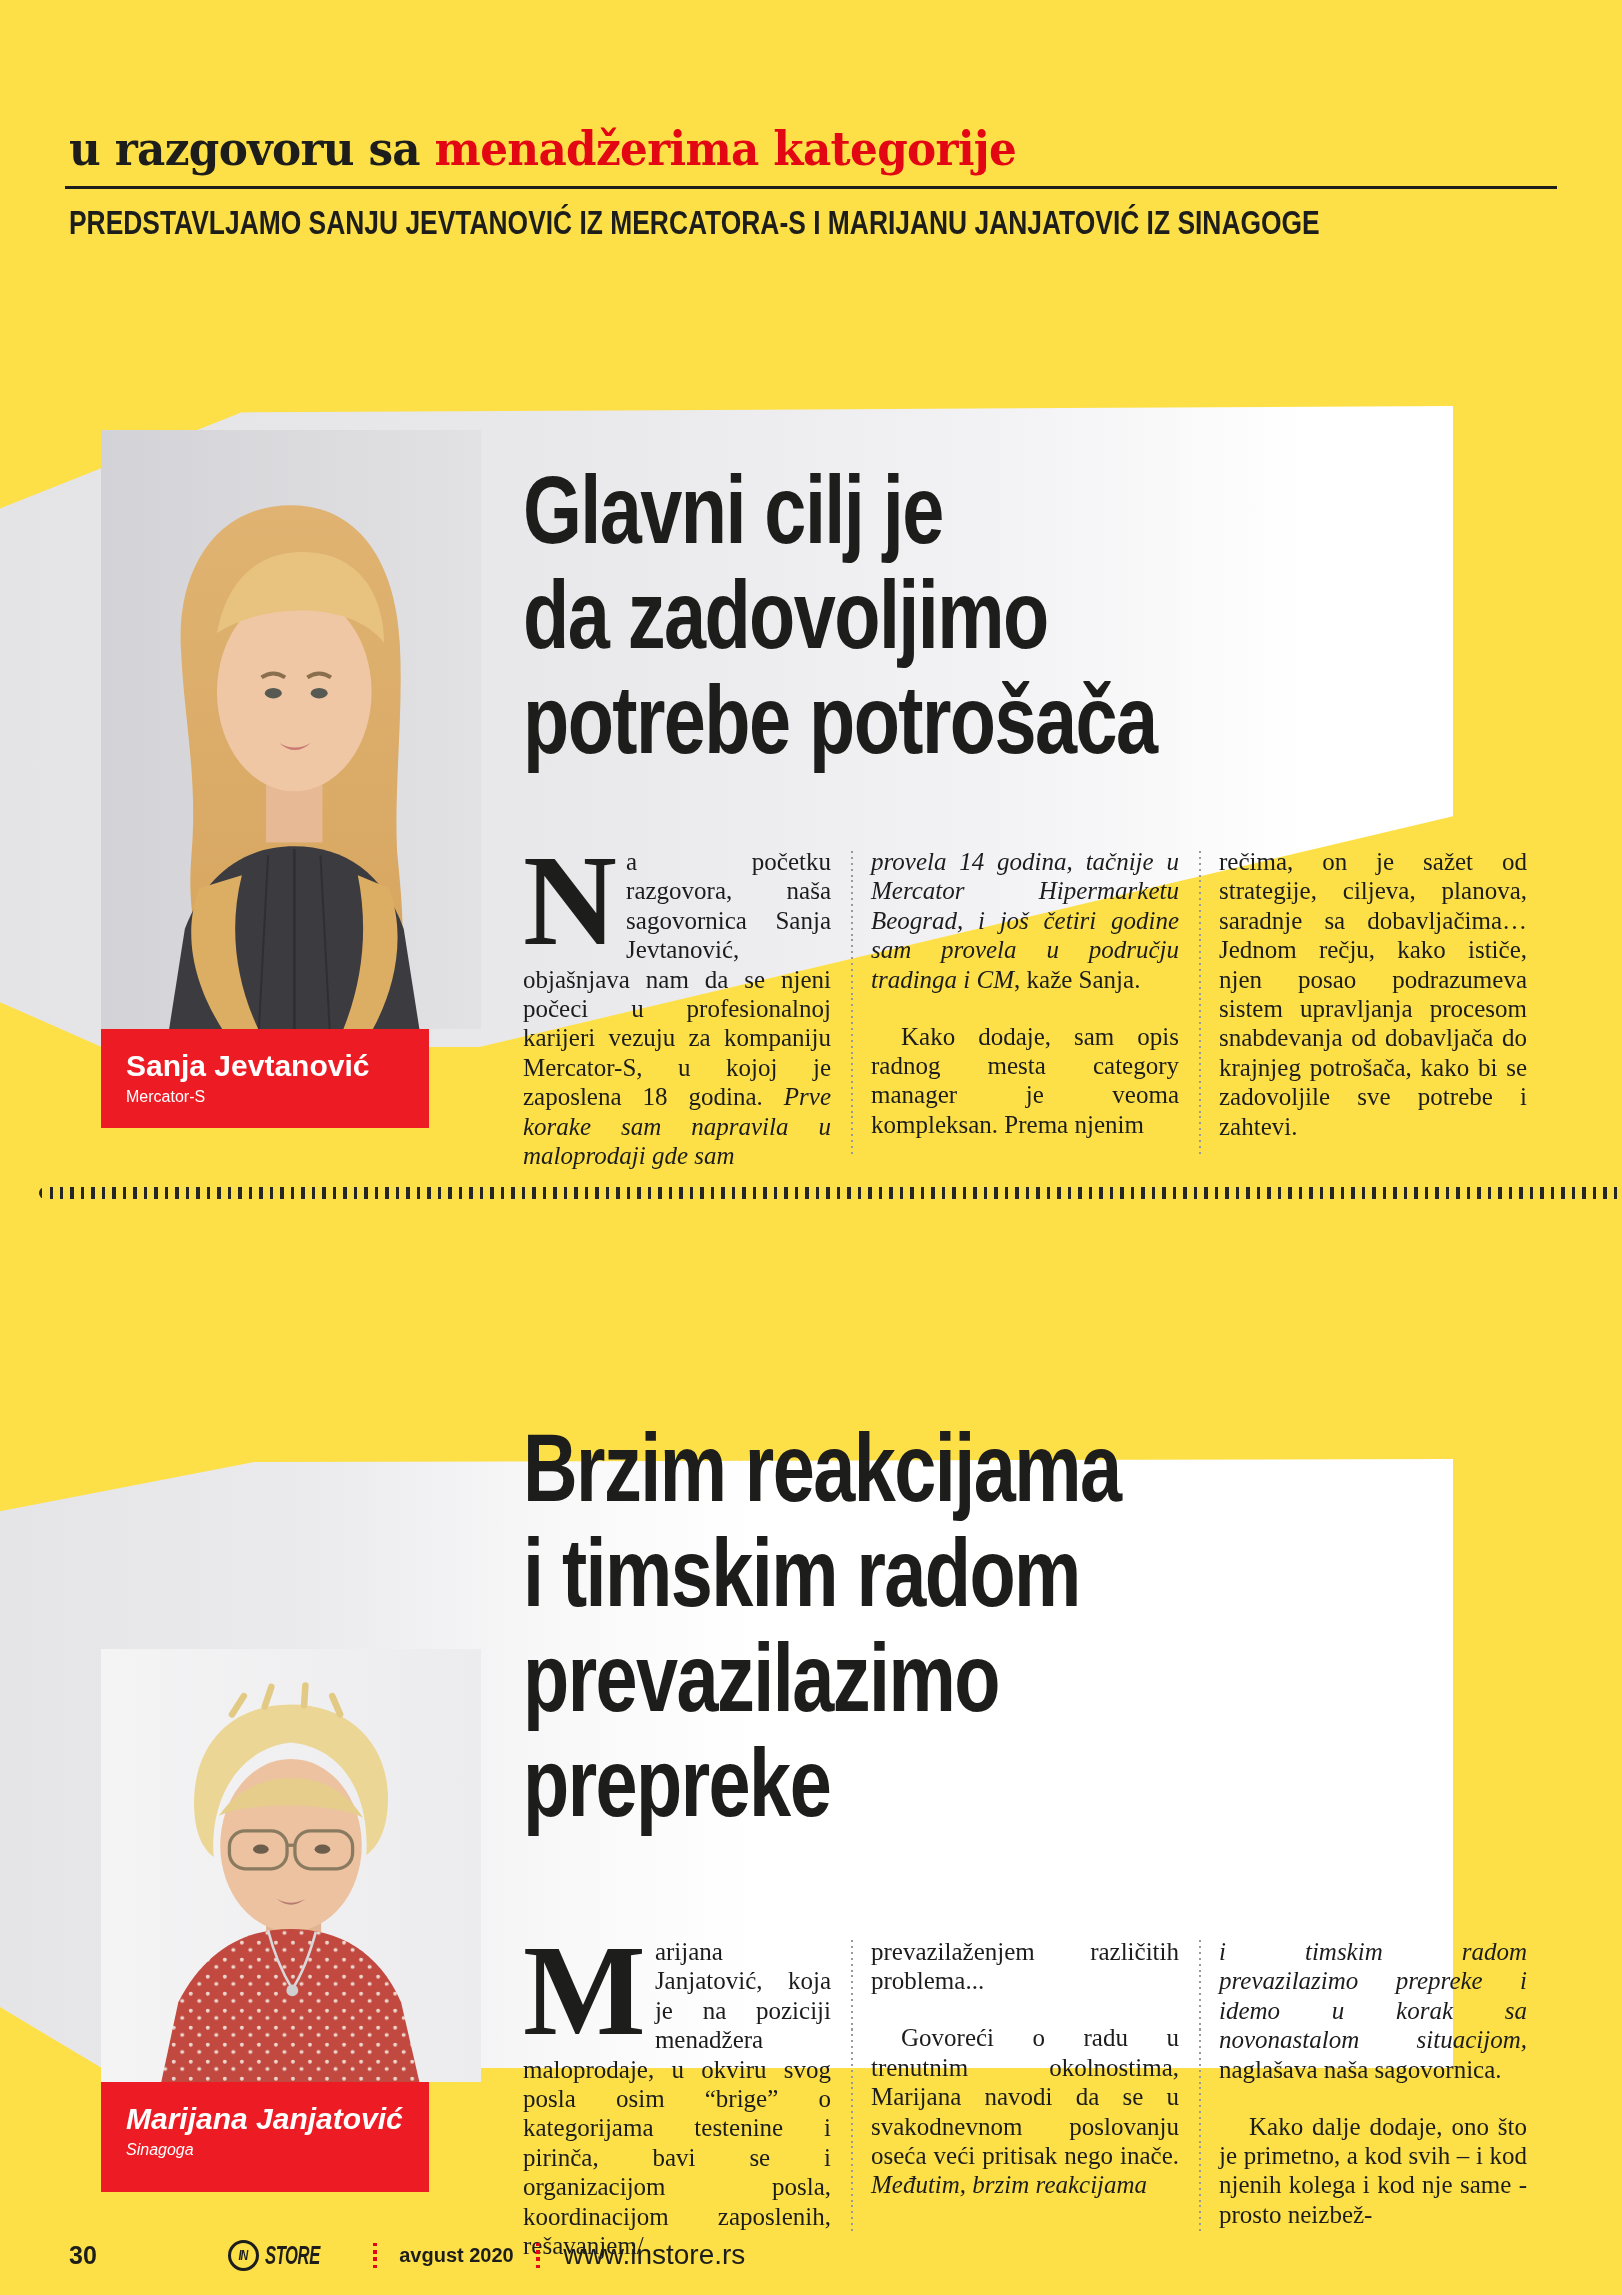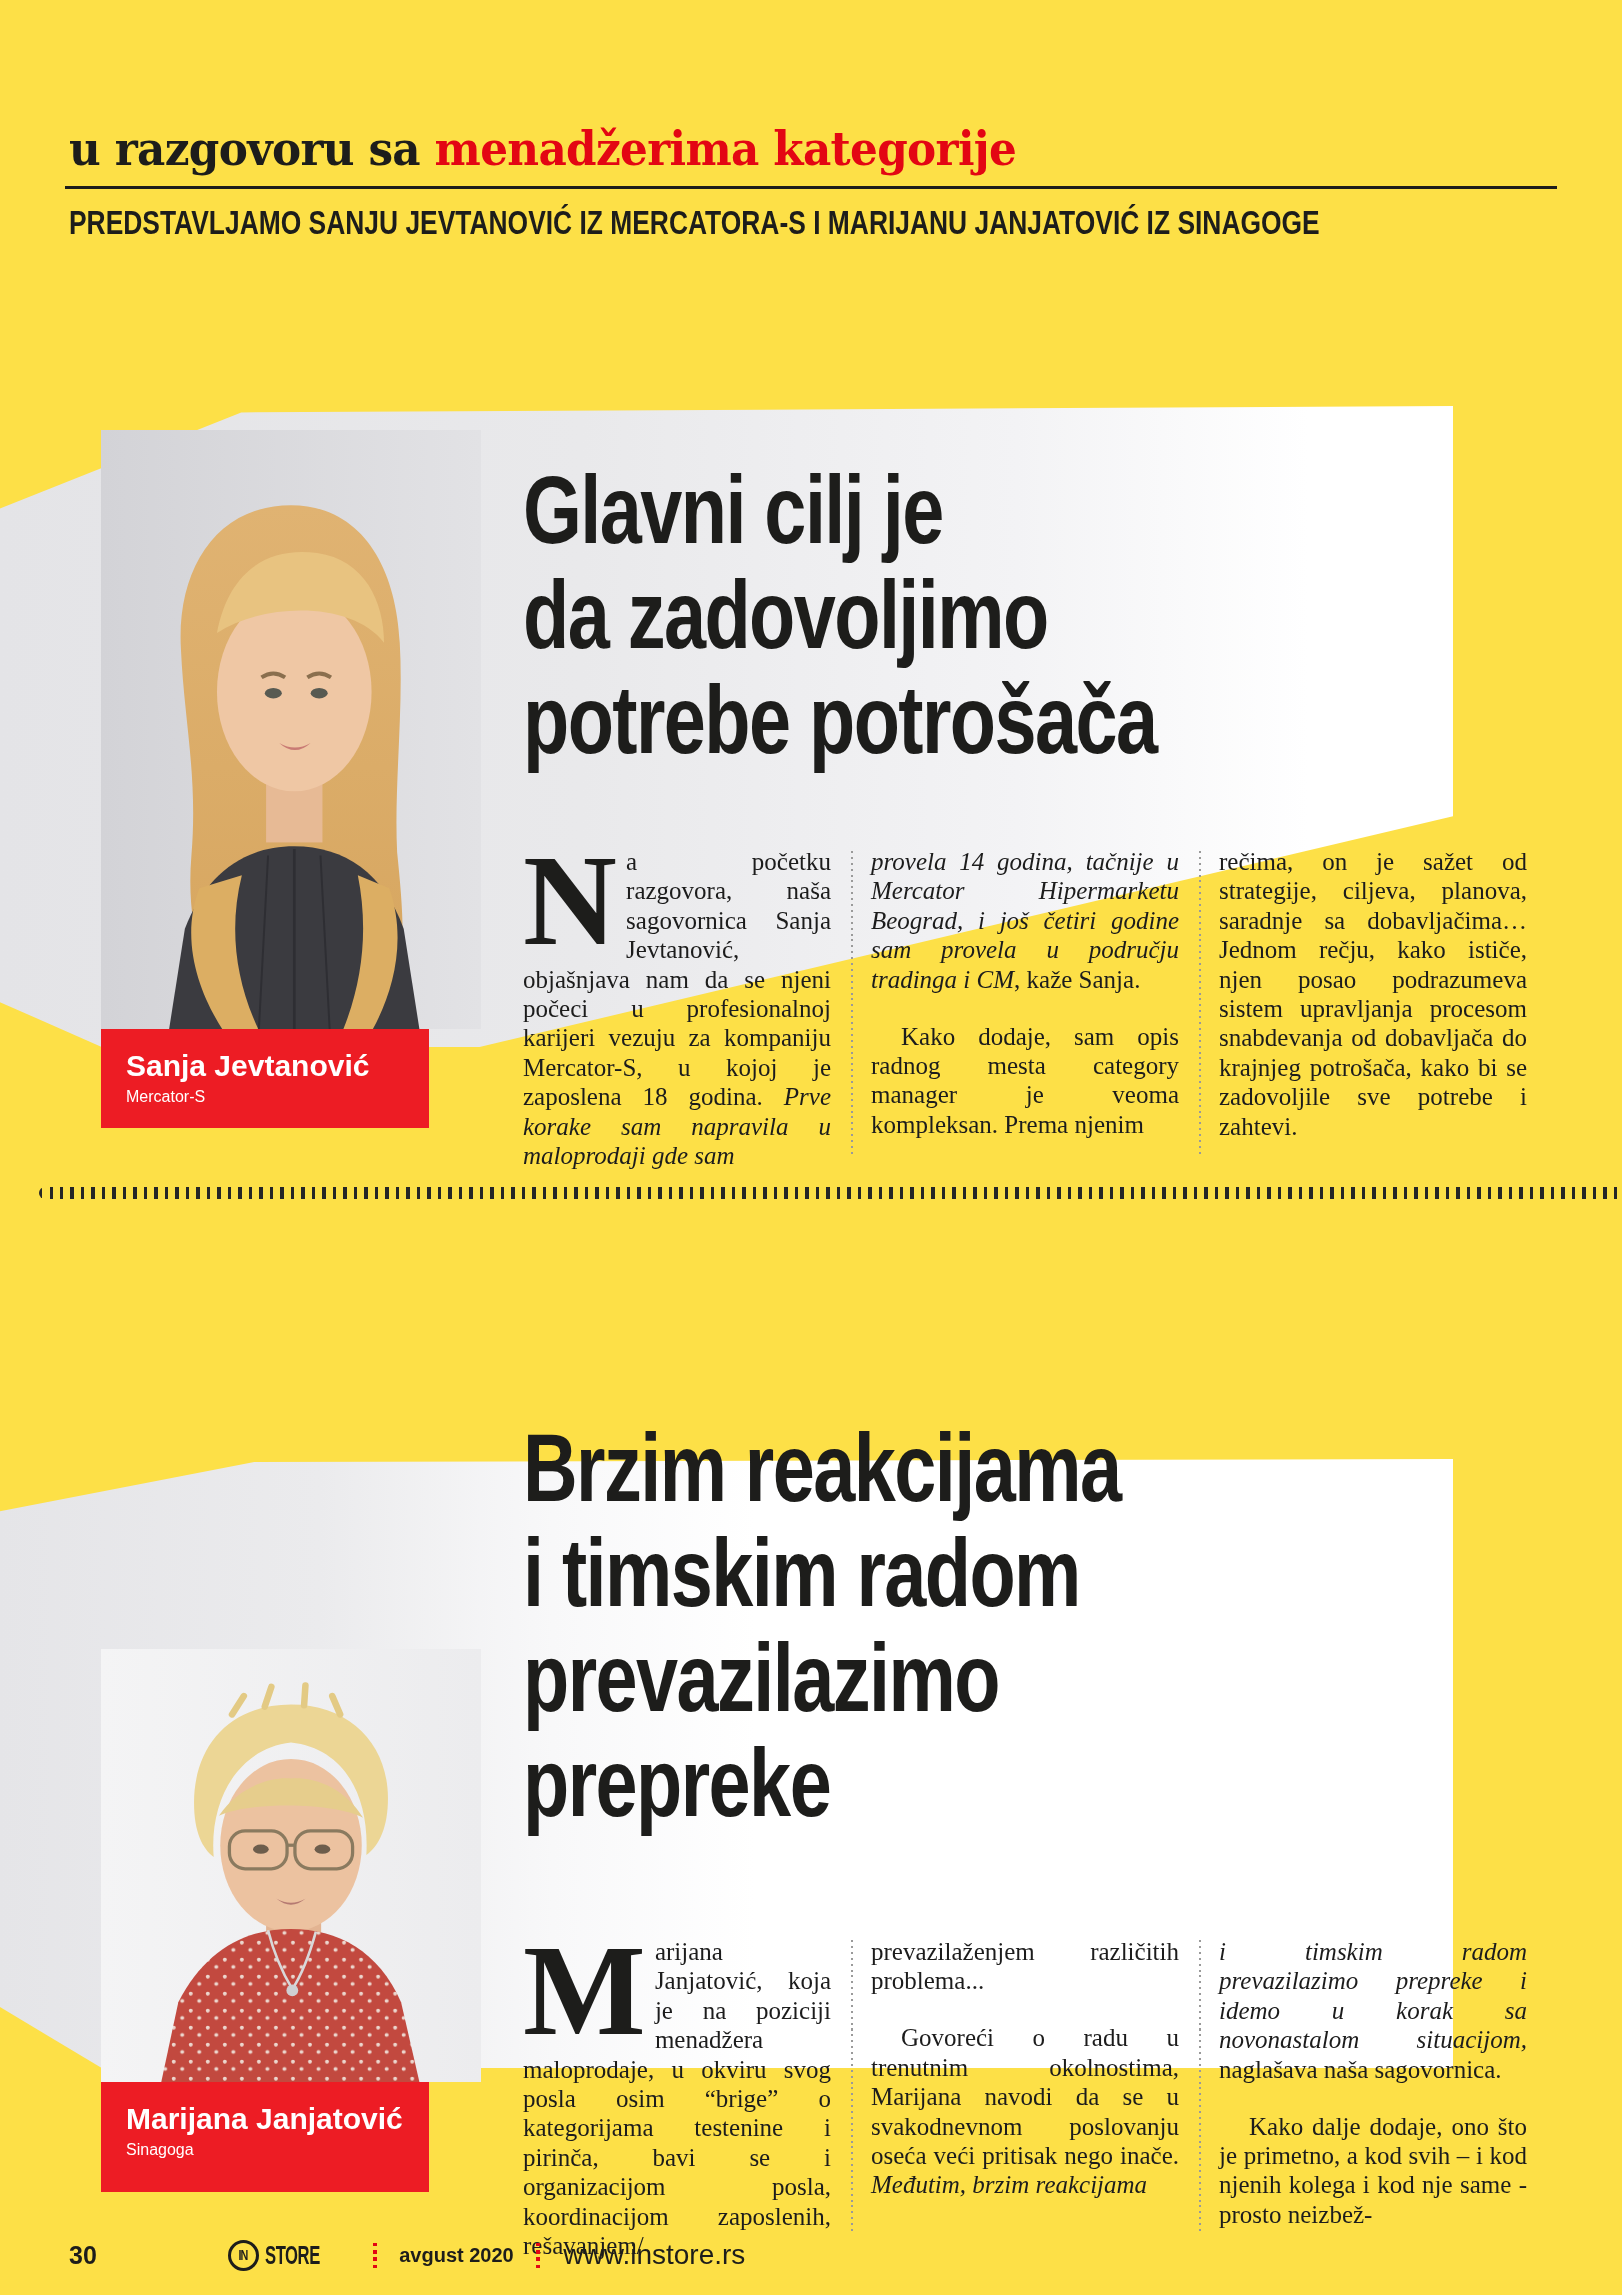--- a/index.html
+++ b/index.html
@@ -34,21 +34,21 @@
   
   .photo{position:absolute;left:101px;}
   .photo1{top:430px;width:380px;height:599px;}
   .photo2{top:1649px;width:380px;height:433px;}
   .photo svg{display:block;width:100%;height:100%;}
 
   
   .namebox{position:absolute;left:101px;width:328px;background:#ed1c24;color:#fff;
            padding-left:25px;box-sizing:border-box;}
   .namebox1{top:1029px;height:99px;}
-  .namebox2{top:2082px;height:110px;}
+  .namebox2{top:2082px;height:110px;font-style:italic;}
   .namebox .name{font-weight:700;font-size:30px;margin-top:19.6px;}
   .namebox .company{font-weight:400;font-size:16px;margin-top:5px;}
 
   
   .cols{position:absolute;left:523px;width:1004px;display:grid;
         grid-template-columns:repeat(3,1fr);column-gap:40px;
         font-family:"Liberation Serif",serif;font-size:25px;line-height:29.4px;
         text-align:justify;color:#1c1c1c;}
   .cols1{top:847px;height:314px;}
   .cols2{top:1937px;height:294px;}
@@ -66,21 +66,21 @@
   .vsep.a{left:851px;} .vsep.b{left:1199px;}
 
   
   .hdiv{position:absolute;left:39px;top:1187px;width:1584px;height:11.8px;
         background:repeating-linear-gradient(90deg,#262626 0 3.3px,transparent 3.3px 10.5px);
         border-radius:5.9px;}
 
   
   .footer{position:absolute;left:69px;top:2238px;height:34px;display:flex;align-items:center;gap:12px;}
   .footer .pagenum{font-weight:700;font-size:25px;}
-  .footer .logo{display:flex;align-items:flex-end;margin-left:119px;}
+  .footer .logo{display:flex;align-items:flex-end;margin-left:119px;font-style:italic;}
   .logo-circle{width:25px;height:25px;border:3.3px solid #1d1d1b;border-radius:50%;
                display:flex;align-items:center;justify-content:center;}
   .logo-circle span{font-weight:700;font-size:14.4px;letter-spacing:-1.3px;
                     transform:scaleX(.75);}
   .logo-store{font-weight:700;font-size:26px;letter-spacing:-0.7px;margin-left:6.5px;
               transform:scaleX(.64);transform-origin:0 50%;}
   .fsep{width:3.3px;height:25px;margin:0 10.5px;
         background:repeating-linear-gradient(180deg,#e30613 0 3.3px,transparent 3.3px 7.2px);}
   .footer .issue{font-weight:700;font-size:20px;}
   .footer .site{font-weight:400;font-size:28px;margin-left:1.3px;}

